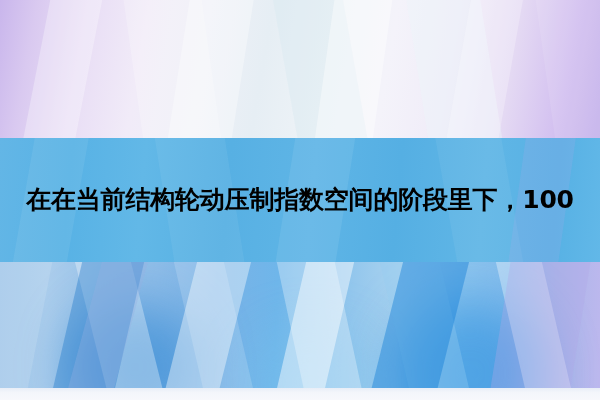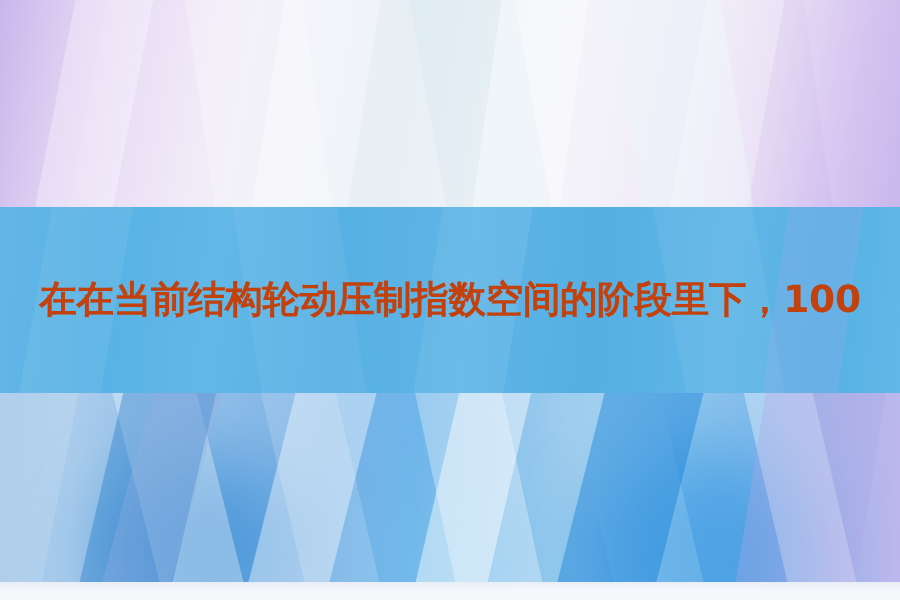--- a/index.html
+++ b/index.html
@@ -150,21 +150,21 @@
     width: 600px;
     height: 124px;
     display: flex;
     flex-direction: column;
     align-items: center;
     justify-content: center;
     box-sizing: border-box;
     padding: 0 8px;
   }
   .caption-line {
-    color: #c2410c;
+    color: #000000;
     font-family: "DejaVu Sans", "Liberation Sans", sans-serif;
     font-weight: bold;
     font-size: 25px;
     line-height: 36px;
     letter-spacing: 0.2px;
     white-space: nowrap;
     text-align: right;
   }
   .caption-line.line-1 { letter-spacing: -0.2px; }
 

